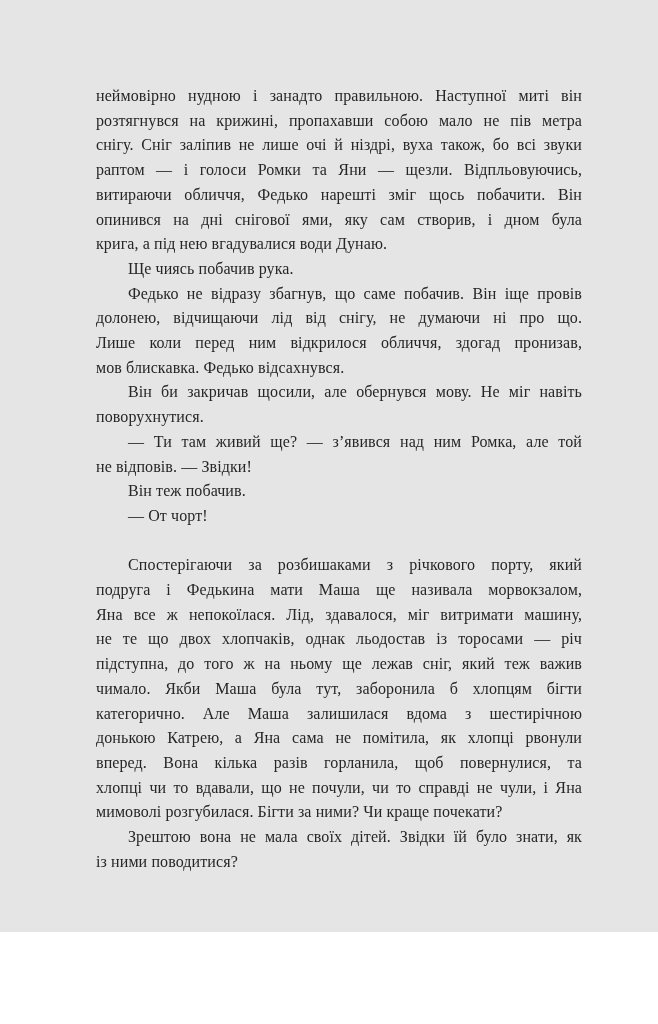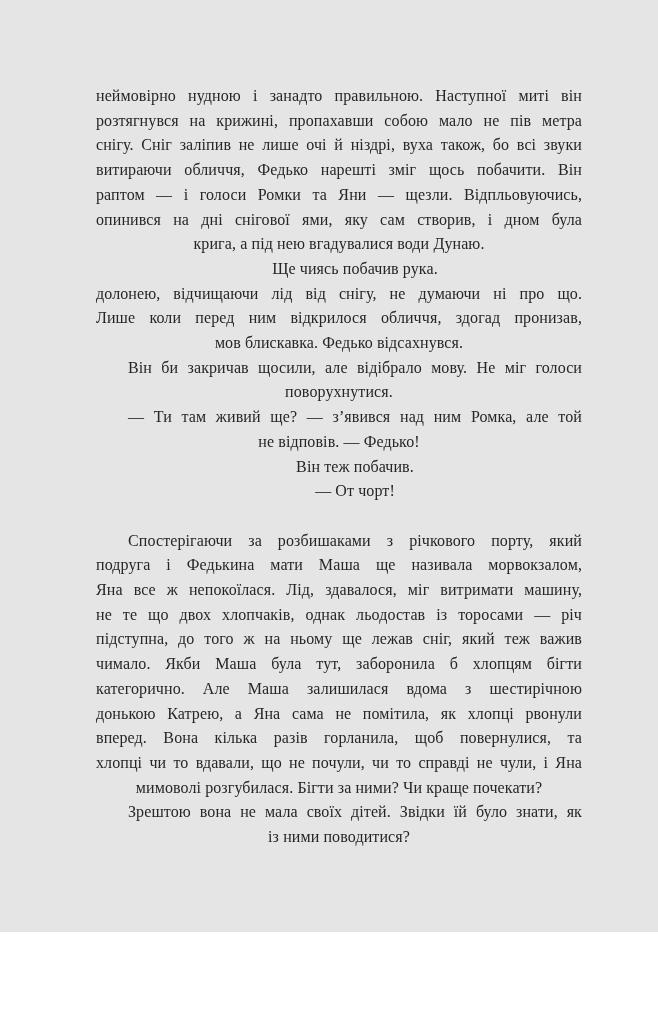--- a/index.html
+++ b/index.html
@@ -28,21 +28,21 @@
   .paragraph {
     margin: 0;
     padding: 0;
   }
   .line {
     text-align: justify;
     text-align-last: justify;
     white-space: normal;
   }
   .line.last {
-    text-align: center;
+    text-align: left;
     text-align-last: auto;
   }
   .line.indent {
     text-indent: 32px;
   }
   .gap {
     height: 24.7px;
   }
   .page-number {
     position: absolute;
@@ -56,40 +56,41 @@
 </style>
 </head>
 <body>
 
 <div class="screen">
   <main class="text-block">
       <div class="paragraph">
         <div class="line">неймовірно нудною і занадто правильною. Наступної миті він</div>
         <div class="line">розтягнувся на крижині, пропахавши собою мало не пів метра</div>
         <div class="line">снігу. Сніг заліпив не лише очі й ніздрі, вуха також, бо всі звуки</div>
+        <div class="line">раптом — і голоси Ромки та Яни — щезли. Відпльовуючись,</div>
         <div class="line">витираючи обличчя, Федько нарешті зміг щось побачити. Він</div>
-        <div class="line">раптом — і голоси Ромки та Яни — щезли. Відпльовуючись,</div>
         <div class="line">опинився на дні снігової ями, яку сам створив, і дном була</div>
         <div class="line last">крига, а під нею вгадувалися води Дунаю.</div>
       </div>
       <div class="paragraph">
         <div class="line last indent">Ще чиясь побачив рука.</div>
       </div>
       <div class="paragraph">
+        <div class="line indent">Федько не відразу збагнув, що саме побачив. Він іще провів</div>
         <div class="line">долонею, відчищаючи лід від снігу, не думаючи ні про що.</div>
         <div class="line">Лише коли перед ним відкрилося обличчя, здогад пронизав,</div>
         <div class="line last">мов блискавка. Федько відсахнувся.</div>
       </div>
       <div class="paragraph">
-        <div class="line indent">Він би закричав щосили, але відібрало мову. Не міг голоси</div>
+        <div class="line indent">Він би закричав щосили, але обернувся мову. Не міг навіть</div>
         <div class="line last">поворухнутися.</div>
       </div>
       <div class="paragraph">
         <div class="line indent">— Ти там живий ще? — з’явився над ним Ромка, але той</div>
-        <div class="line last">не відповів. — Федько!</div>
+        <div class="line last">не відповів. — Звідки!</div>
       </div>
       <div class="paragraph">
         <div class="line last indent">Він теж побачив.</div>
       </div>
       <div class="paragraph">
         <div class="line last indent">— От чорт!</div>
       </div>
       <div class="gap"></div>
       <div class="paragraph">
         <div class="line indent">Спостерігаючи за розбишаками з річкового порту, який</div>

